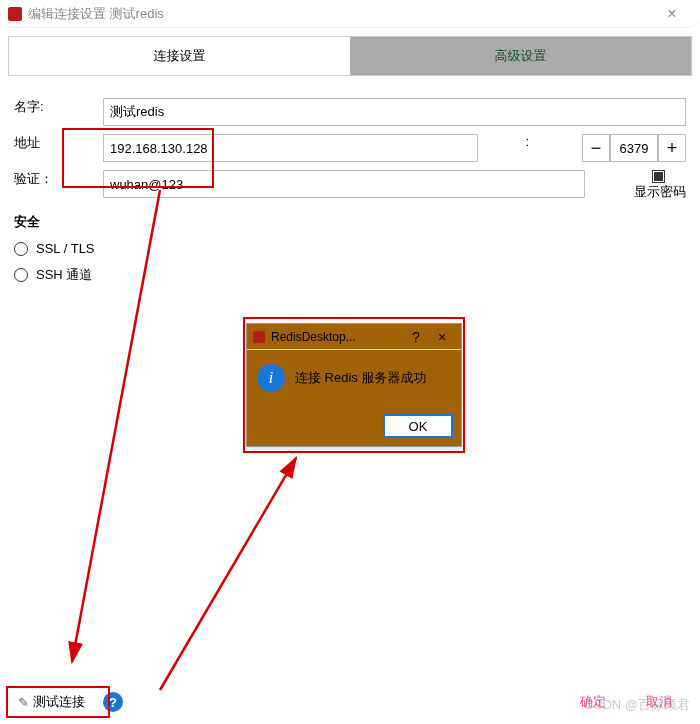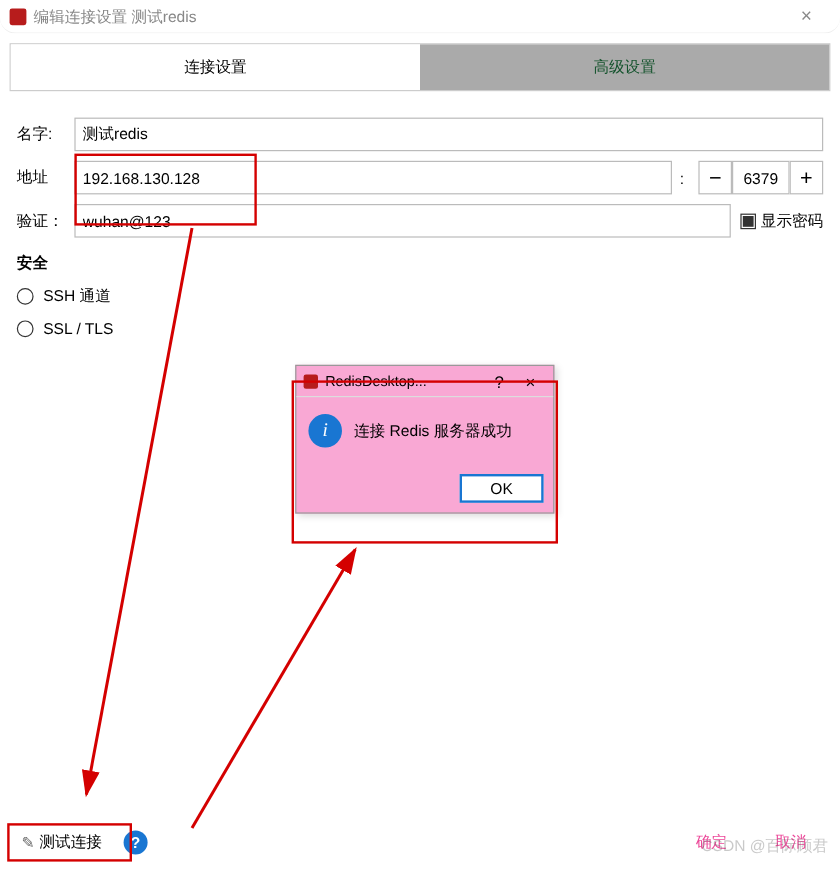--- a/index.html
+++ b/index.html
@@ -55,22 +55,22 @@
     }
     .tabs .tab.inactive {
       background: #aaa;
       color: #14532d;
     }
     .form {
       padding: 6px 14px;
     }
     .row {
       display: flex;
-      align-items: center;
       margin: 8px 0;
+      gap: 41px;
     }
     .row label {
       width: 48px;
     }
     .row input[type="text"] {
       flex: 1;
       height: 28px;
       border: 1px solid #bbb;
       padding: 0 6px;
       outline: none;
@@ -106,20 +106,21 @@
       width: 152px;
       height: 60px;
       border: 2px solid #d40000;
       pointer-events: none;
     }
     .showpwd {
       display: flex;
       align-items: center;
       margin-left: 8px;
       white-space: nowrap;
+      flex-direction: column;
     }
     .showpwd .chk {
       width: 13px;
       height: 13px;
       border: 1px solid #333;
       display: inline-block;
       margin-right: 4px;
       position: relative;
     }
     .showpwd .chk::after {
@@ -141,23 +142,23 @@
     .radio-circle {
       width: 14px;
       height: 14px;
       border: 1.5px solid #333;
       border-radius: 50%;
       margin-right: 8px;
     }
     .dialog {
       position: absolute;
       left: 246px;
-      top: 304px;
+      top: 323px;
       width: 216px;
-      background: #f9a8d4;
+      background: #a16207;
       border: 1px solid #999;
       box-shadow: 2px 2px 6px rgba(0,0,0,0.15);
     }
     .dialog-hl {
       position: absolute;
       left: 243px;
       top: 317px;
       width: 222px;
       height: 136px;
       border: 2px solid #d40000;
@@ -297,25 +298,25 @@
     <input type="text" value="wuhan@123" style="">
     <div class="showpwd">
       <span class="chk"></span>
       <span>显示密码</span>
     </div>
   </div>
 
   <div class="security-title">安全</div>
   <div class="radio-row">
     <span class="radio-circle"></span>
-    <span>SSH 通道</span>
+    <span>SSL / TLS</span>
   </div>
   <div class="radio-row">
     <span class="radio-circle"></span>
-    <span>SSL / TLS</span>
+    <span>SSH 通道</span>
   </div>
 </div>
 
 <div class="auth-hl"></div>
 
 <div class="dialog">
   <div class="dialog-title">
     <span class="icon-app"></span>
     <span class="ttxt">RedisDesktop...</span>
     <span class="q">?</span>

